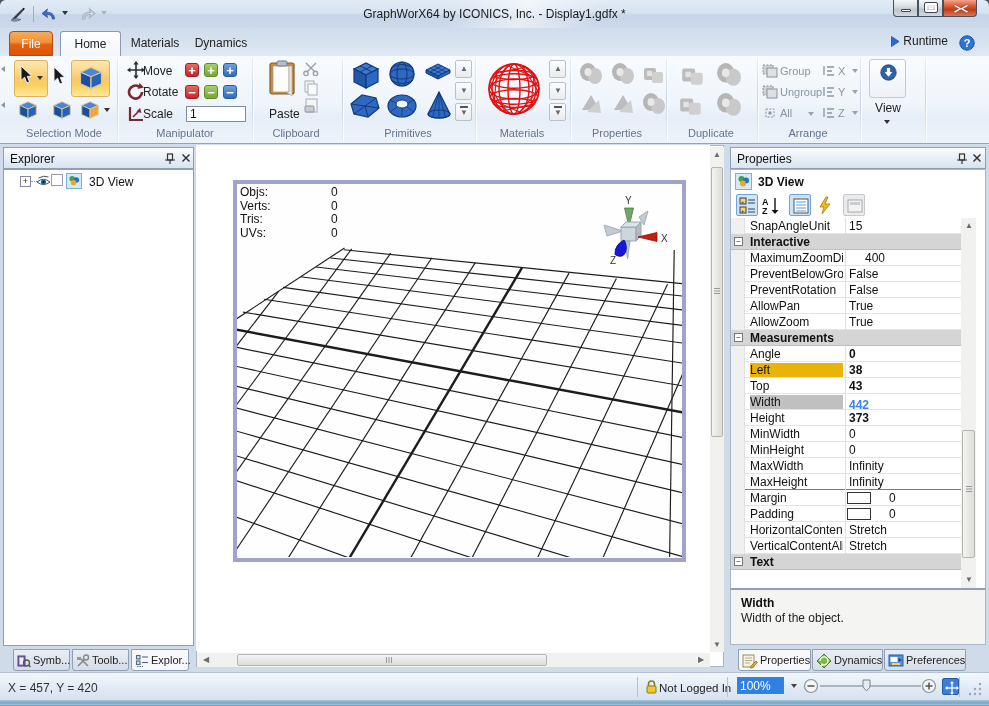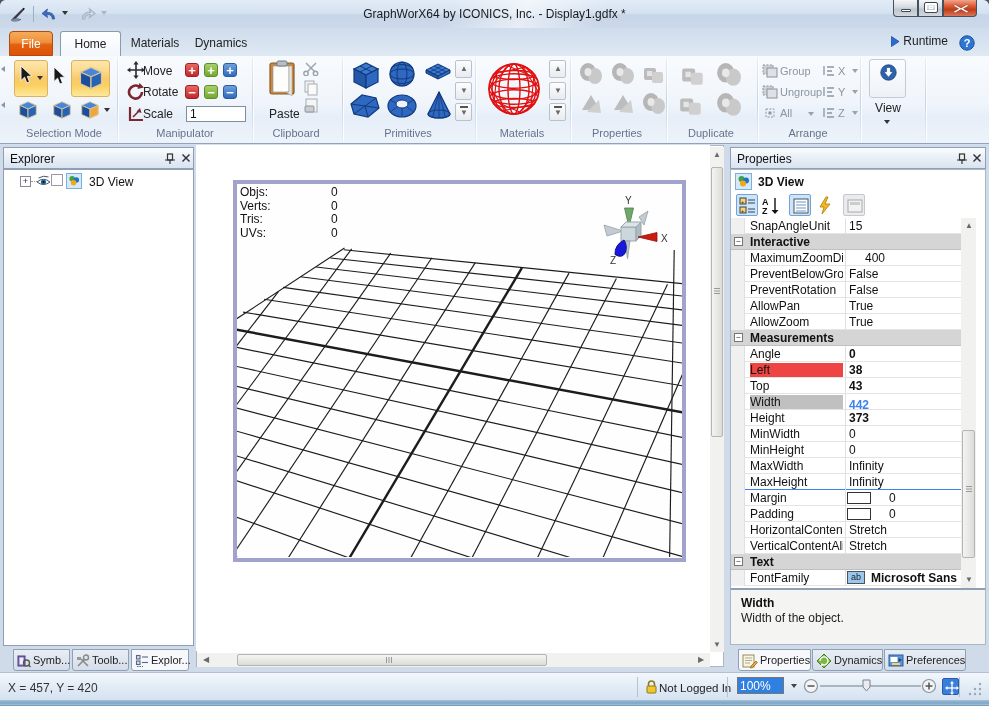--- a/index.html
+++ b/index.html
@@ -634,21 +634,21 @@
 <div class="abs" style="left:19px;top:1px;font-size:12px;font-weight:bold;color:#111">Measurements</div>
         </div>
         <div class="abs" style="left:0;top:128px;width:230px;height:16px;border-bottom:1px solid #e4e4e4">
 <div class="abs" style="left:0;top:0;width:14px;height:16px;background:#f0f0f0;border-right:1px solid #e0e0e0"></div>
 <div class="abs" style="left:19px;top:1px;width:93px;height:14px;overflow:hidden;font-size:12px;color:#111;background:#fff">Angle</div>
 <div class="abs" style="left:114px;top:0;width:1px;height:16px;background:#e0e0e0"></div>
 <div class="abs" style="left:118px;top:1px;font-size:12px;color:#111;font-weight:bold">0</div>
         </div>
         <div class="abs" style="left:0;top:144px;width:230px;height:16px;border-bottom:1px solid #e4e4e4">
 <div class="abs" style="left:0;top:0;width:14px;height:16px;background:#f0f0f0;border-right:1px solid #e0e0e0"></div>
-<div class="abs" style="left:19px;top:1px;width:93px;height:14px;overflow:hidden;font-size:12px;color:#111;background:#ef4444">Left</div>
+<div class="abs" style="left:19px;top:1px;width:93px;height:14px;overflow:hidden;font-size:12px;color:#111;background:#eab308">Left</div>
 <div class="abs" style="left:114px;top:0;width:1px;height:16px;background:#e0e0e0"></div>
 <div class="abs" style="left:118px;top:1px;font-size:12px;color:#111;font-weight:bold">38</div>
         </div>
         <div class="abs" style="left:0;top:160px;width:230px;height:16px;border-bottom:1px solid #e4e4e4">
 <div class="abs" style="left:0;top:0;width:14px;height:16px;background:#f0f0f0;border-right:1px solid #e0e0e0"></div>
 <div class="abs" style="left:19px;top:1px;width:93px;height:14px;overflow:hidden;font-size:12px;color:#111;background:#fff">Top</div>
 <div class="abs" style="left:114px;top:0;width:1px;height:16px;background:#e0e0e0"></div>
 <div class="abs" style="left:118px;top:1px;font-size:12px;color:#111;font-weight:bold">43</div>
         </div>
         <div class="abs" style="left:0;top:176px;width:230px;height:16px;border-bottom:1px solid #e4e4e4">
@@ -709,27 +709,20 @@
         </div>
         <div class="abs" style="left:0;top:320px;width:230px;height:16px;border-bottom:1px solid #e4e4e4">
 <div class="abs" style="left:0;top:0;width:14px;height:16px;background:#f0f0f0;border-right:1px solid #e0e0e0"></div>
 <div class="abs" style="left:19px;top:1px;width:93px;height:14px;overflow:hidden;font-size:12px;color:#111;background:#fff">VerticalContentAli</div>
 <div class="abs" style="left:114px;top:0;width:1px;height:16px;background:#e0e0e0"></div>
 <div class="abs" style="left:118px;top:1px;font-size:12px;color:#111;">Stretch</div>
         </div>
         <div class="abs" style="left:0;top:336px;width:230px;height:16px;background:#d5d5d5;border-bottom:1px solid #c0c0c0">
 <div class="abs" style="left:3px;top:3px;width:9px;height:9px;border:1px solid #777;background:#fff;font-size:8px;line-height:7px;text-align:center;color:#333">−</div>
 <div class="abs" style="left:19px;top:1px;font-size:12px;font-weight:bold;color:#111">Text</div>
-        </div>
-        <div class="abs" style="left:0;top:352px;width:230px;height:16px;border-bottom:1px solid #e4e4e4">
-<div class="abs" style="left:0;top:0;width:14px;height:16px;background:#f0f0f0;border-right:1px solid #e0e0e0"></div>
-<div class="abs" style="left:19px;top:1px;width:93px;height:14px;overflow:hidden;font-size:12px;color:#111;background:#fff">FontFamily</div>
-<div class="abs" style="left:114px;top:0;width:1px;height:16px;background:#e0e0e0"></div>
-<div class="abs" style="left:116px;top:1px;width:18px;height:13px;background:#9ec6e8;border:1px solid #456;font-size:9px;text-align:center;color:#123">ab</div>
-          <div class="abs" style="left:140px;top:1px;font-size:12px;font-weight:bold;color:#111">Microsoft Sans</div>
         </div>
       </div>
       <div class="sb" style="left:961px;top:73px;width:15px;height:370px"></div>
       <div class="arr" style="left:965px;top:77px">▲</div>
       <div class="arr" style="left:965px;top:431px">▼</div>
       <div class="sb-thumb" style="left:962px;top:285px;width:13px;height:128px"></div>
       <div class="abs" style="left:966px;top:341px;width:6px;height:1px;background:#999;box-shadow:0 2.5px #999,0 5px #999"></div>
       <div class="abs" style="left:730px;top:443px;width:256px;height:57px;background:#f4f4f2;border:1px solid #aab6c6;border-top:2px solid #8fa0b4">
         <div class="abs" style="left:10px;top:6px;font-size:12px;font-weight:bold;color:#111">Width</div>
         <div class="abs" style="left:10px;top:21px;font-size:12px;color:#222">Width of the object.</div>

